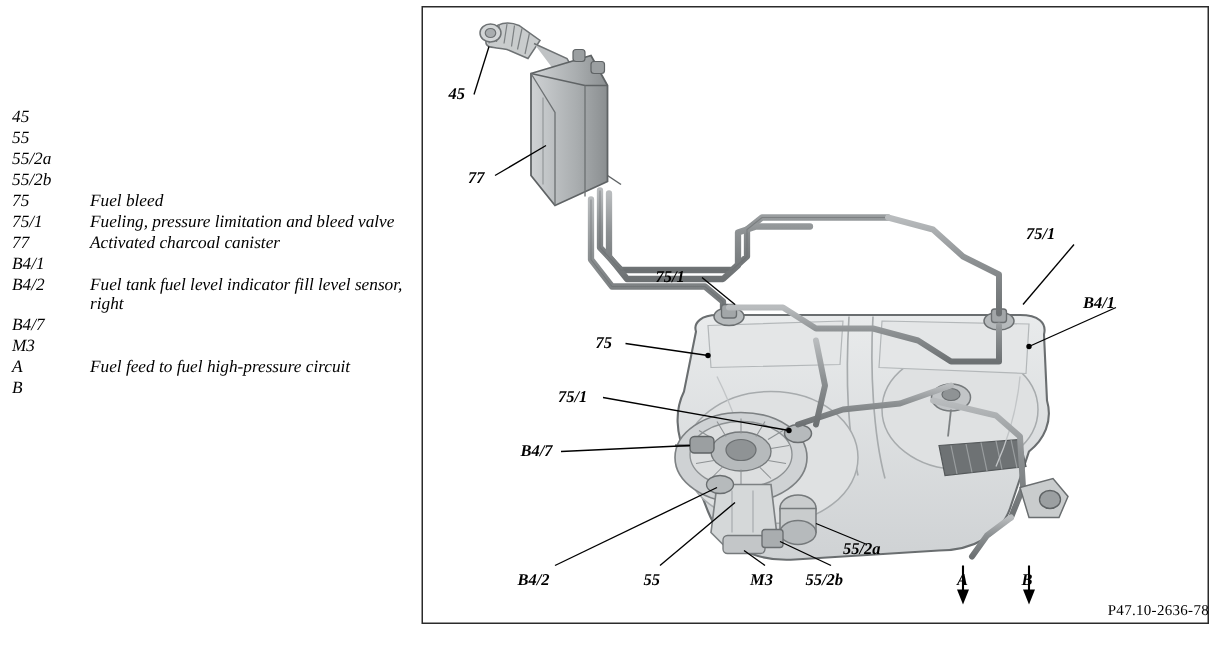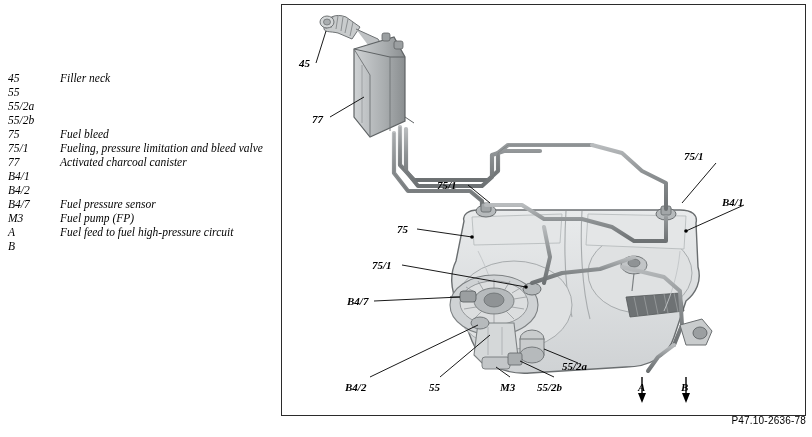--- a/index.html
+++ b/index.html
@@ -58,37 +58,36 @@
     font-style:italic;
     font-weight:bold;
     font-size:11px;
     color:#000;
     white-space:nowrap;
   }
 
   
   #figid{
     position:absolute;
-    right:6px; bottom:11px;
-    font-family:Liberation Sans, sans-serif;
+    right:6px; bottom:24px;
+    font-family:Liberation Serif, serif;
     font-size:10px;
     color:#000;
     letter-spacing:0.2px;
     margin-left:44px;
   }
 </style>
 </head>
 <body>
 
 <div id="root">
 
   <div id="legend">
     <div class="legend-row">
       <div class="legend-key">45</div>
-      <div class="legend-desc">Filler neck</div>
     </div>
     <div class="legend-row">
       <div class="legend-key">55</div>
     </div>
     <div class="legend-row">
       <div class="legend-key">55/2a</div>
     </div>
     <div class="legend-row">
       <div class="legend-key">55/2b</div>
     </div>
@@ -102,28 +101,27 @@
     </div>
     <div class="legend-row">
       <div class="legend-key">77</div>
       <div class="legend-desc">Activated charcoal canister</div>
     </div>
     <div class="legend-row">
       <div class="legend-key">B4/1</div>
     </div>
     <div class="legend-row">
       <div class="legend-key">B4/2</div>
+      <div class="legend-desc">Fuel tank fuel level indicator fill level sensor, right</div>
     </div>
     <div class="legend-row">
       <div class="legend-key">B4/7</div>
-      <div class="legend-desc">Fuel pressure sensor</div>
     </div>
     <div class="legend-row">
       <div class="legend-key">M3</div>
-      <div class="legend-desc">Fuel pump (FP)</div>
     </div>
     <div class="legend-row">
       <div class="legend-key">A</div>
       <div class="legend-desc">Fuel feed to fuel high-pressure circuit</div>
     </div>
     <div class="legend-row">
       <div class="legend-key">B</div>
     </div>
   </div>
 

